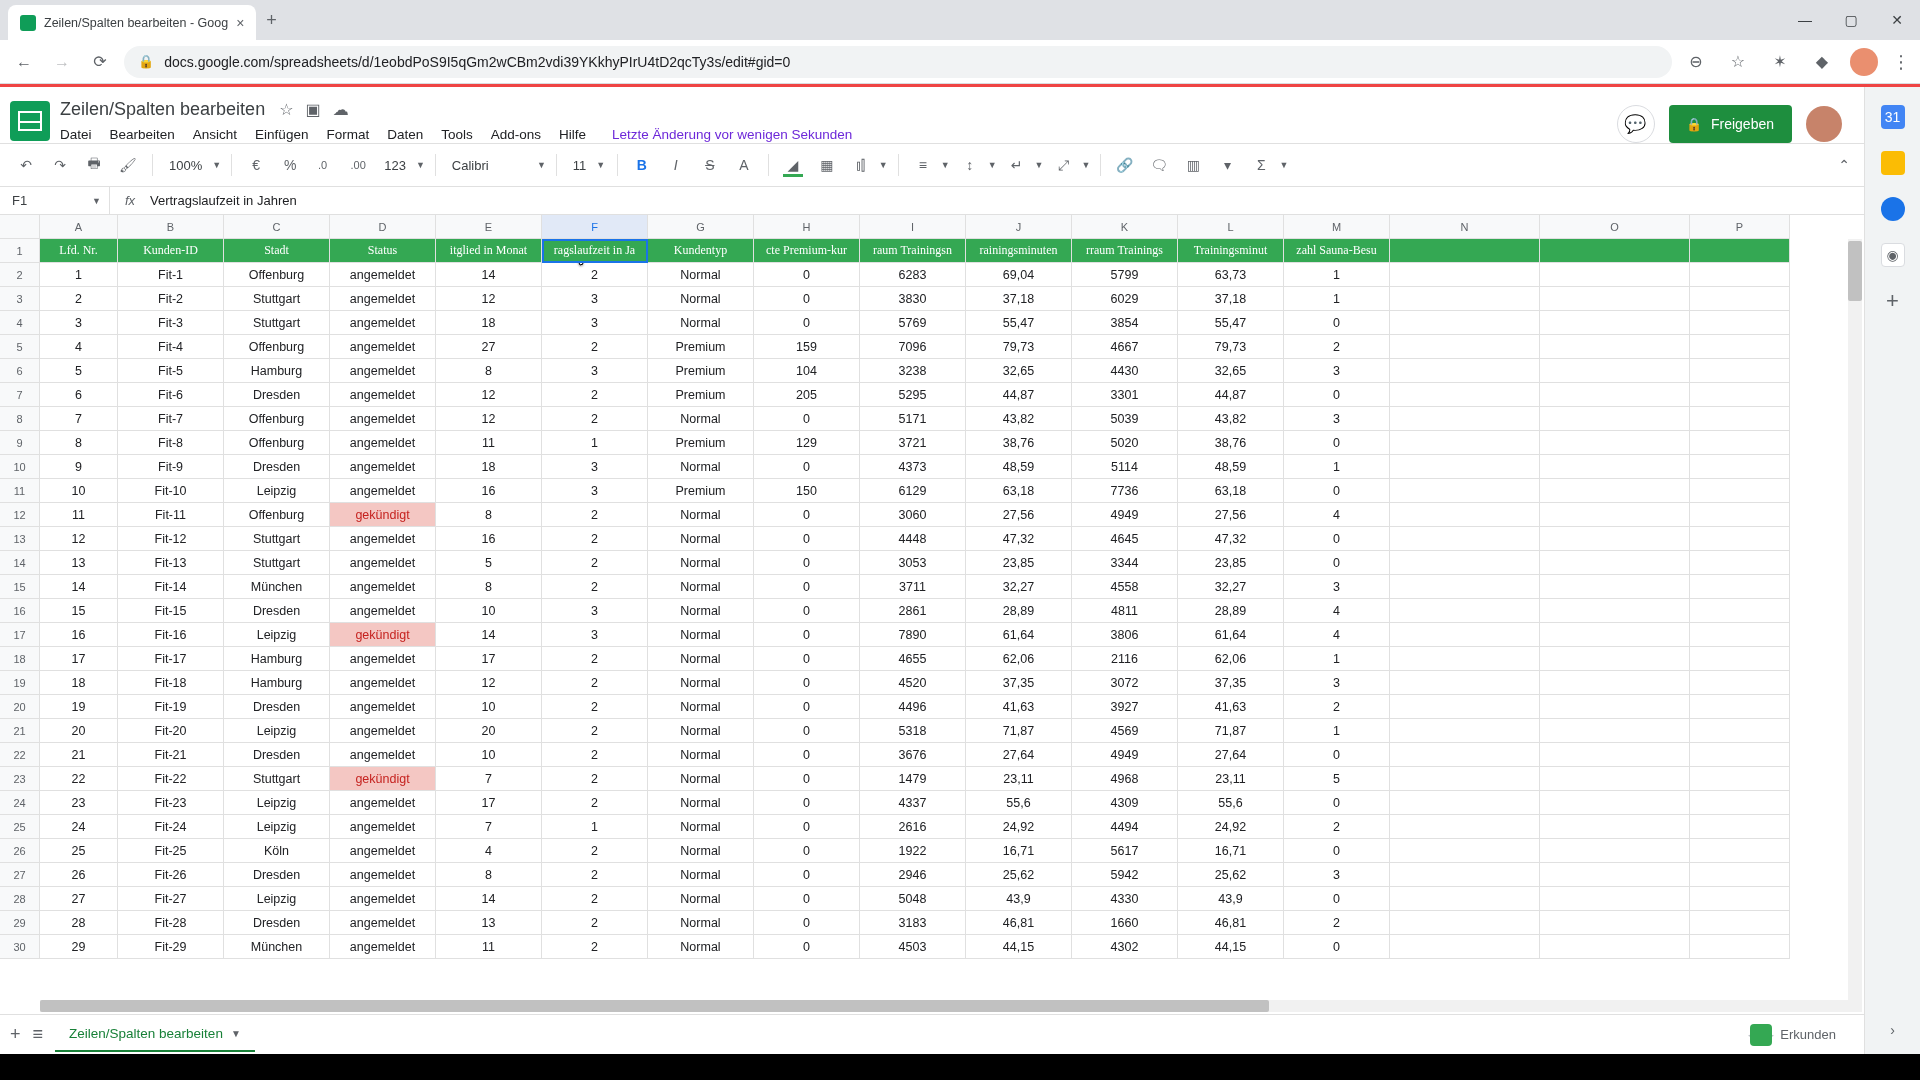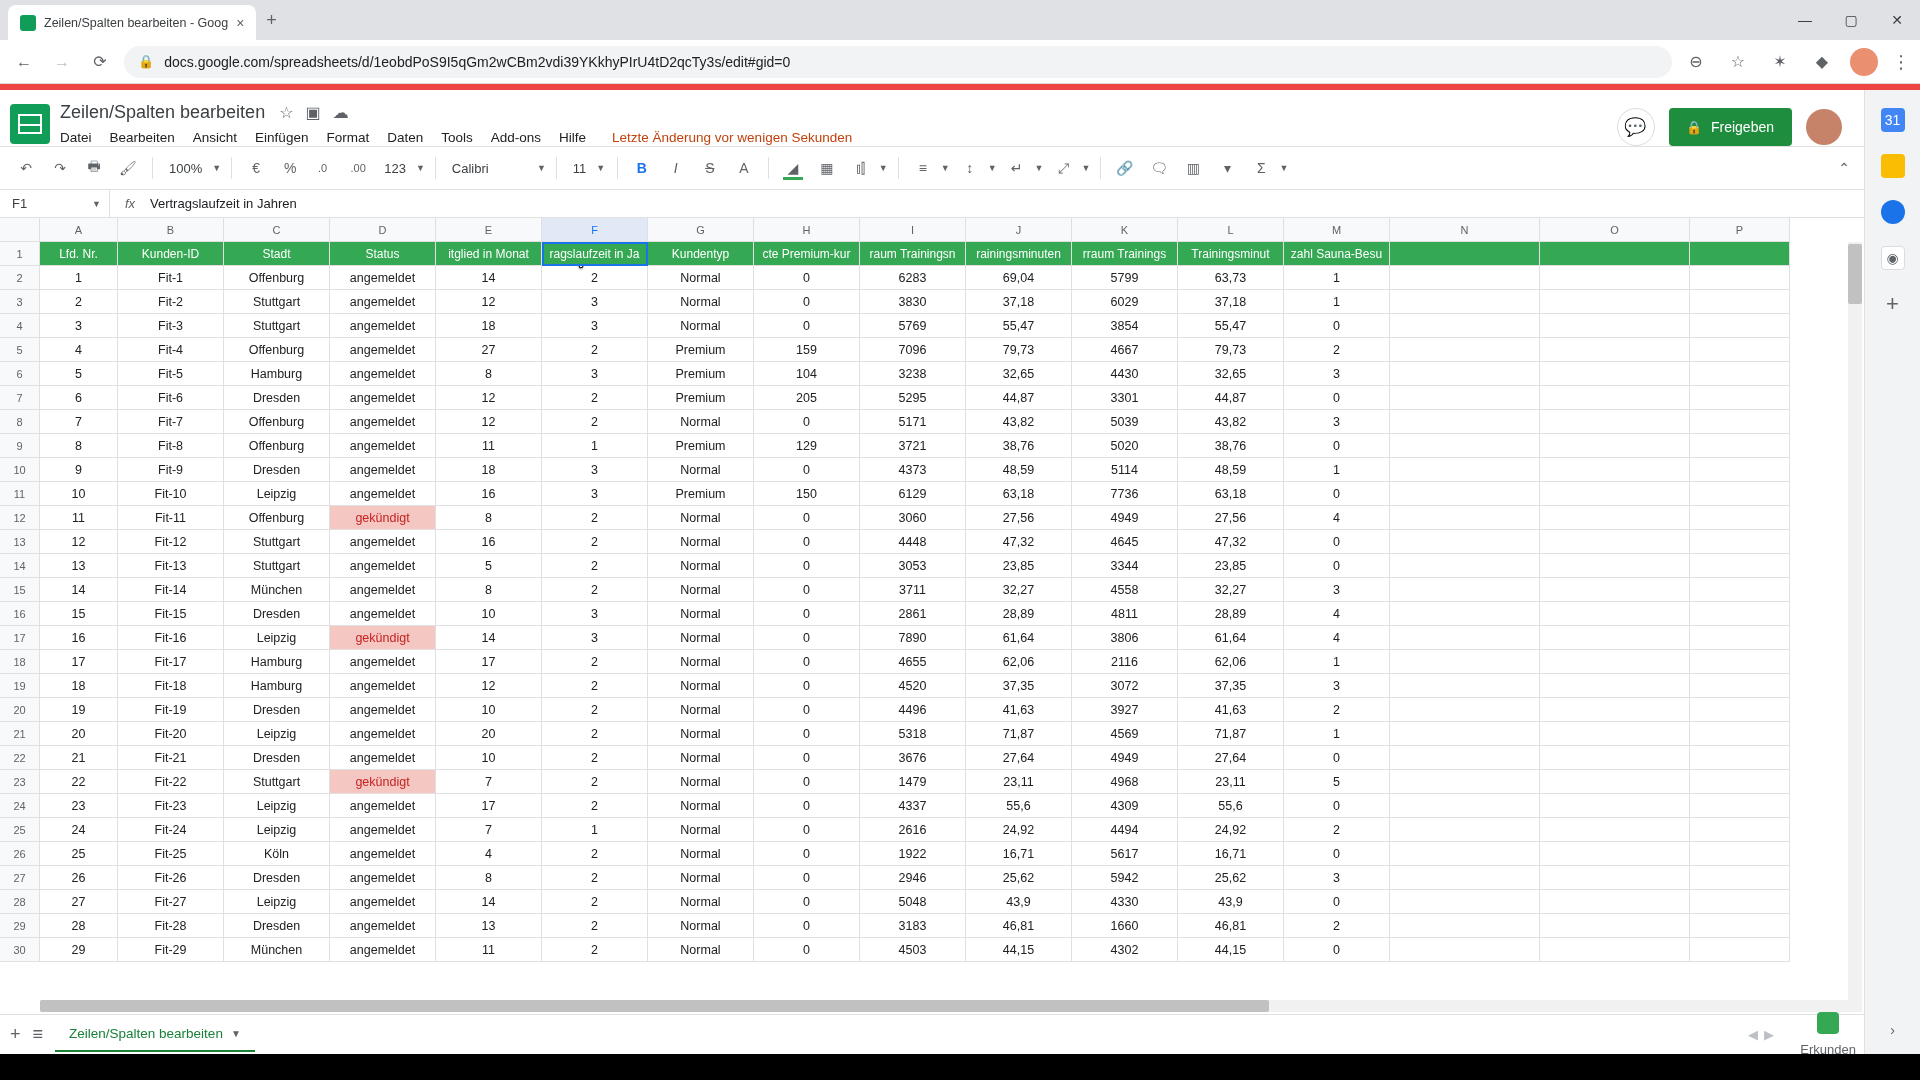--- a/index.html
+++ b/index.html
@@ -18,41 +18,41 @@
 .win-controls div { width:46px; display:flex; align-items:center; justify-content:center; color:#3c4043; font-size:14px; cursor:pointer; }
 .addrbar { display:flex; align-items:center; height:44px; background:#fff; padding:0 10px; gap:10px; border-bottom:1px solid #dadce0; }
 .nav-ico { width:28px; height:28px; display:flex; align-items:center; justify-content:center; font-size:16px; color:#5f6368; cursor:pointer; border-radius:50%; }
 .omnibox { flex:1; height:32px; background:#f1f3f4; border-radius:16px; display:flex; align-items:center; padding:0 14px; gap:10px; font-size:14px; color:#202124; }
 .lock-ico { color:#5f6368; font-size:13px; }
 .addr-icons { display:flex; gap:14px; align-items:center; }
 .avatar { width:28px; height:28px; border-radius:50%; background:#ea8f6f; }
 .menu-dots { font-size:18px; color:#5f6368; cursor:pointer; }
 
 
-.app { flex:1; display:flex; background:#fff; border-top:6px solid #ef4444; }
+.app { flex:1; display:flex; background:#fff; border-top:3px solid #ef4444; }
 .app-main { flex:1; display:flex; flex-direction:column; position:relative; }
 .sidepanel { width:56px; background:#f1f3f4; border-left:1px solid #e0e0e0; display:flex; flex-direction:column; align-items:center; padding-top:18px; gap:22px; }
 .sp-ico { width:24px; height:24px; border-radius:4px; background:#fff; border:1px solid #dadce0; display:flex; align-items:center; justify-content:center; font-size:14px; color:#5f6368; }
 .sp-cal { background:#4285f4; border:none; color:#fff; }
 .sp-keep { background:#fbbc04; border:none; }
 .sp-tasks { background:#1a73e8; border:none; border-radius:50%; }
 .sp-plus { background:transparent; border:none; font-size:22px; }
 
 
 .doc-header { display:flex; align-items:flex-start; padding:8px 16px 0 10px; gap:10px; }
 .sheets-logo { width:40px; height:40px; background:#0f9d58; border-radius:4px; position:relative; margin-top:6px; }
 .sheets-logo:after { content:""; position:absolute; inset:10px 8px; border:2px solid #fff; }
 .sheets-logo:before { content:""; position:absolute; left:8px; right:8px; top:50%; height:2px; background:#fff; }
 .doc-title-block { flex:1; }
 .doc-title-row { display:flex; align-items:center; gap:14px; height:28px; }
 .doc-title { font-size:18px; color:#3c4043; }
 .doc-icons { display:flex; gap:12px; color:#5f6368; font-size:16px; }
 .menurow { display:flex; gap:18px; font-size:13.5px; color:#202124; margin-top:4px; align-items:flex-end; }
 .menurow .mi { cursor:pointer; }
-.last-edit { color:#c2410c; margin-left:8px; }
+.last-edit { color:#6d28d9; margin-left:8px; }
 .header-right { display:flex; align-items:center; gap:14px; padding-right:6px; padding-top:10px; }
 .comments-btn { width:38px; height:38px; border:1px solid #dadce0; border-radius:50%; display:flex; align-items:center; justify-content:center; color:#5f6368; font-size:18px; }
 .share-btn { display:flex; align-items:center; gap:8px; background:#1e8e3e; color:#fff; border-radius:4px; padding:0 18px; height:38px; font-size:14px; font-weight:500; cursor:pointer; }
 .share-lock { font-size:13px; }
 .user-av { width:36px; height:36px; border-radius:50%; background:#c7836a; }
 
 
 .toolbar { display:flex; align-items:center; height:44px; padding:0 12px; gap:6px; border-top:1px solid #e0e0e0; border-bottom:1px solid #e0e0e0; position:relative; }
 .tb-ico { min-width:28px; height:28px; display:flex; align-items:center; justify-content:center; font-size:14px; color:#5f6368; cursor:pointer; border-radius:3px; }
 .tb-sep { width:1px; height:22px; background:#e0e0e0; margin:0 4px; }
@@ -71,34 +71,34 @@
 .fx-sym { width:40px; text-align:center; font-style:italic; color:#5f6368; }
 .fx-val { color:#202124; }
 
 
 .grid-wrap { flex:1; overflow:hidden; position:relative; background:#fff; }
 .grid { display:grid; font-size:12.5px; color:#202124; }
 .col-head, .row-head, .corner, .cell { border-right:1px solid #e0e0e0; border-bottom:1px solid #e0e0e0; display:flex; align-items:center; justify-content:center; height:24px; }
 .col-head { background:#f8f9fa; color:#5f6368; font-size:11px; }
 .row-head { background:#f8f9fa; color:#5f6368; font-size:11px; width:40px; }
 .corner { background:#f8f9fa; width:40px; }
-.hdr { background:#34a853; color:#fff; font-weight:500; height:24px; overflow:hidden; white-space:nowrap; padding:0 4px; font-size:12px; }
+.hdr { background:#34a853; color:#fff; font-weight:500; height:24px; overflow:hidden; white-space:nowrap; padding:0 4px; font-size:12px;font-family:Liberation Serif, serif; }
 .hdr.sel { outline:2px solid #1a73e8; outline-offset:-2px; position:relative; z-index:2; }
 .cell.c-left { justify-content:center; }
 .cell.status-k { background:#f4c7c3; color:#c5221f; }
 .col-head.sel-col { background:#e1e9f7; color:#1a73e8; }
 .cursor { position:absolute; width:16px; height:22px; pointer-events:none; }
 .cursor svg { width:16px; height:22px; filter:drop-shadow(0 1px 1px rgba(0,0,0,.4)); }
 
 
 .sheettabs { height:40px; border-top:1px solid #e0e0e0; display:flex; align-items:center; padding:0 10px; gap:12px; background:#fff; position:relative; }
 .st-ico { color:#5f6368; font-size:18px; cursor:pointer; }
 .sheet-tab { display:flex; align-items:center; gap:8px; padding:0 14px; height:34px; font-size:13.5px; color:#3c4043; border-bottom:2px solid transparent; cursor:pointer; }
 .sheet-tab.active { color:#188038; border-bottom:2px solid #188038; font-weight:500; }
-.explore-btn { position:absolute; right:8px; display:flex; align-items:center; gap:8px; color:#5f6368; font-size:13px; cursor:pointer;flex-direction:column; }
+.explore-btn { position:absolute; right:28px; display:flex; align-items:center; gap:8px; color:#5f6368; font-size:13px; cursor:pointer; }
 .explore-ico { width:22px; height:22px; background:#34a853; border-radius:4px; }
 .tab-scroll { position:absolute; right:90px; display:flex; gap:6px; color:#bdc1c6; font-size:13px; }
 
 
 .blackbar { height:26px; background:#000; }
 
 .grid-scroll { position:absolute; right:2px; top:24px; bottom:2px; width:14px; background:#f1f1f1; }
 .grid-scroll-thumb { background:#c1c1c1; border-radius:2px; }
 .grid-scroll-h { position:absolute; left:40px; right:16px; bottom:2px; height:12px; background:#f1f1f1; }
 .grid-scroll-h-thumb { background:#c1c1c1; height:100%; width:68%; border-radius:2px; }

